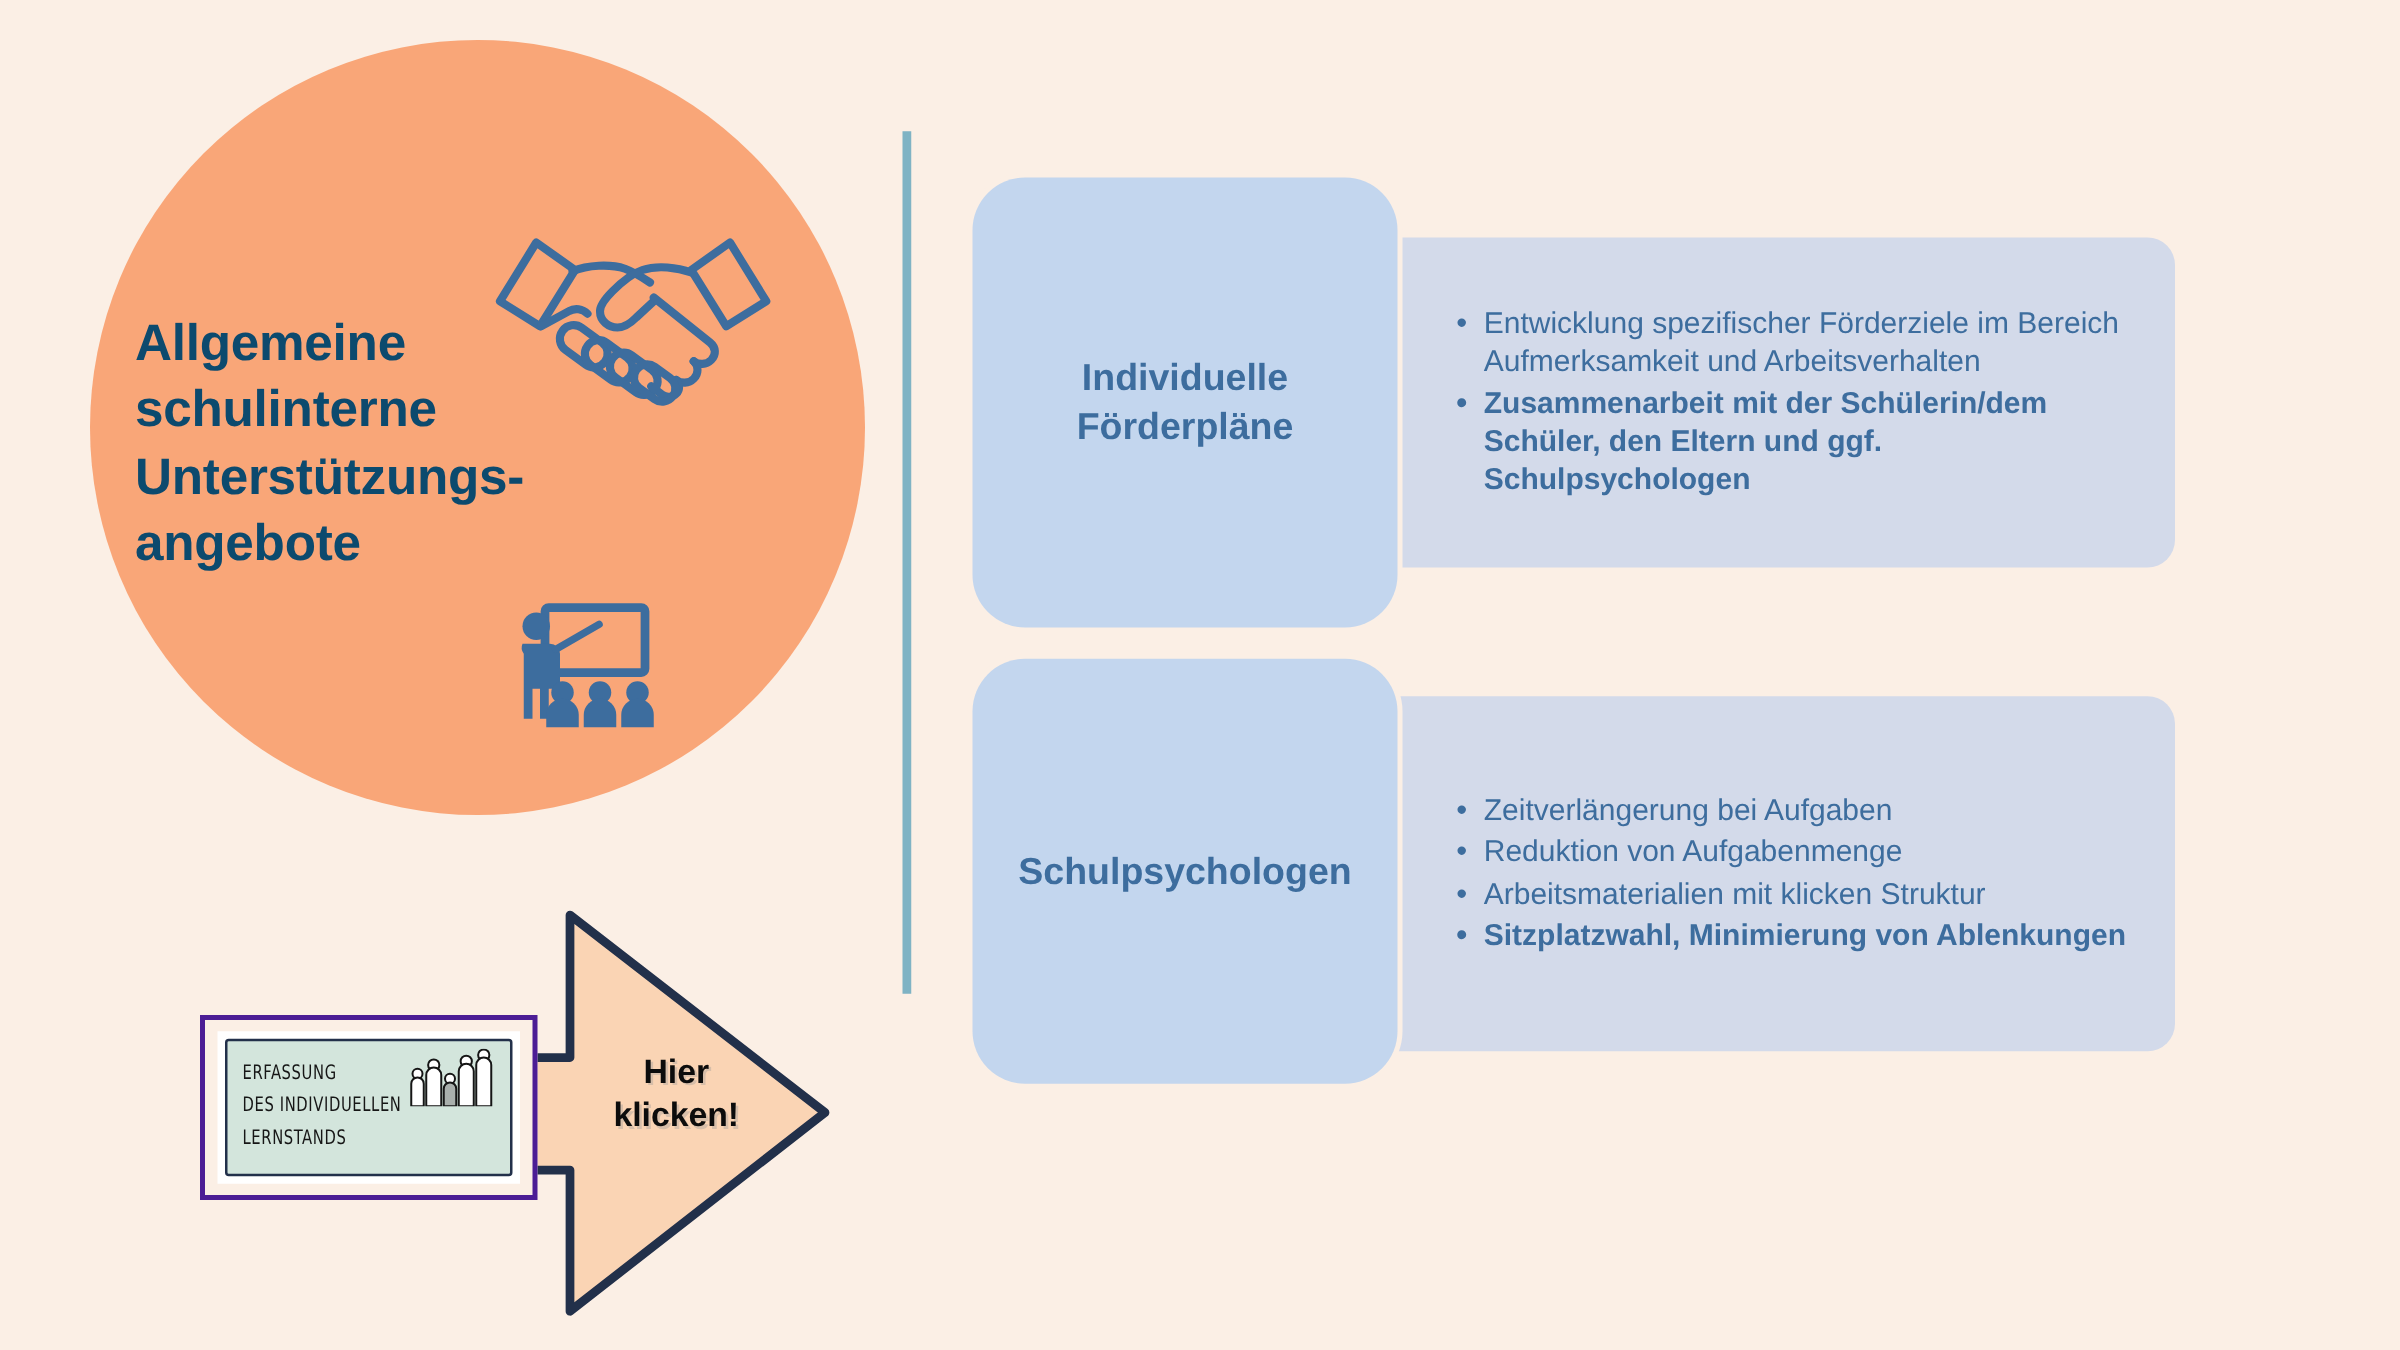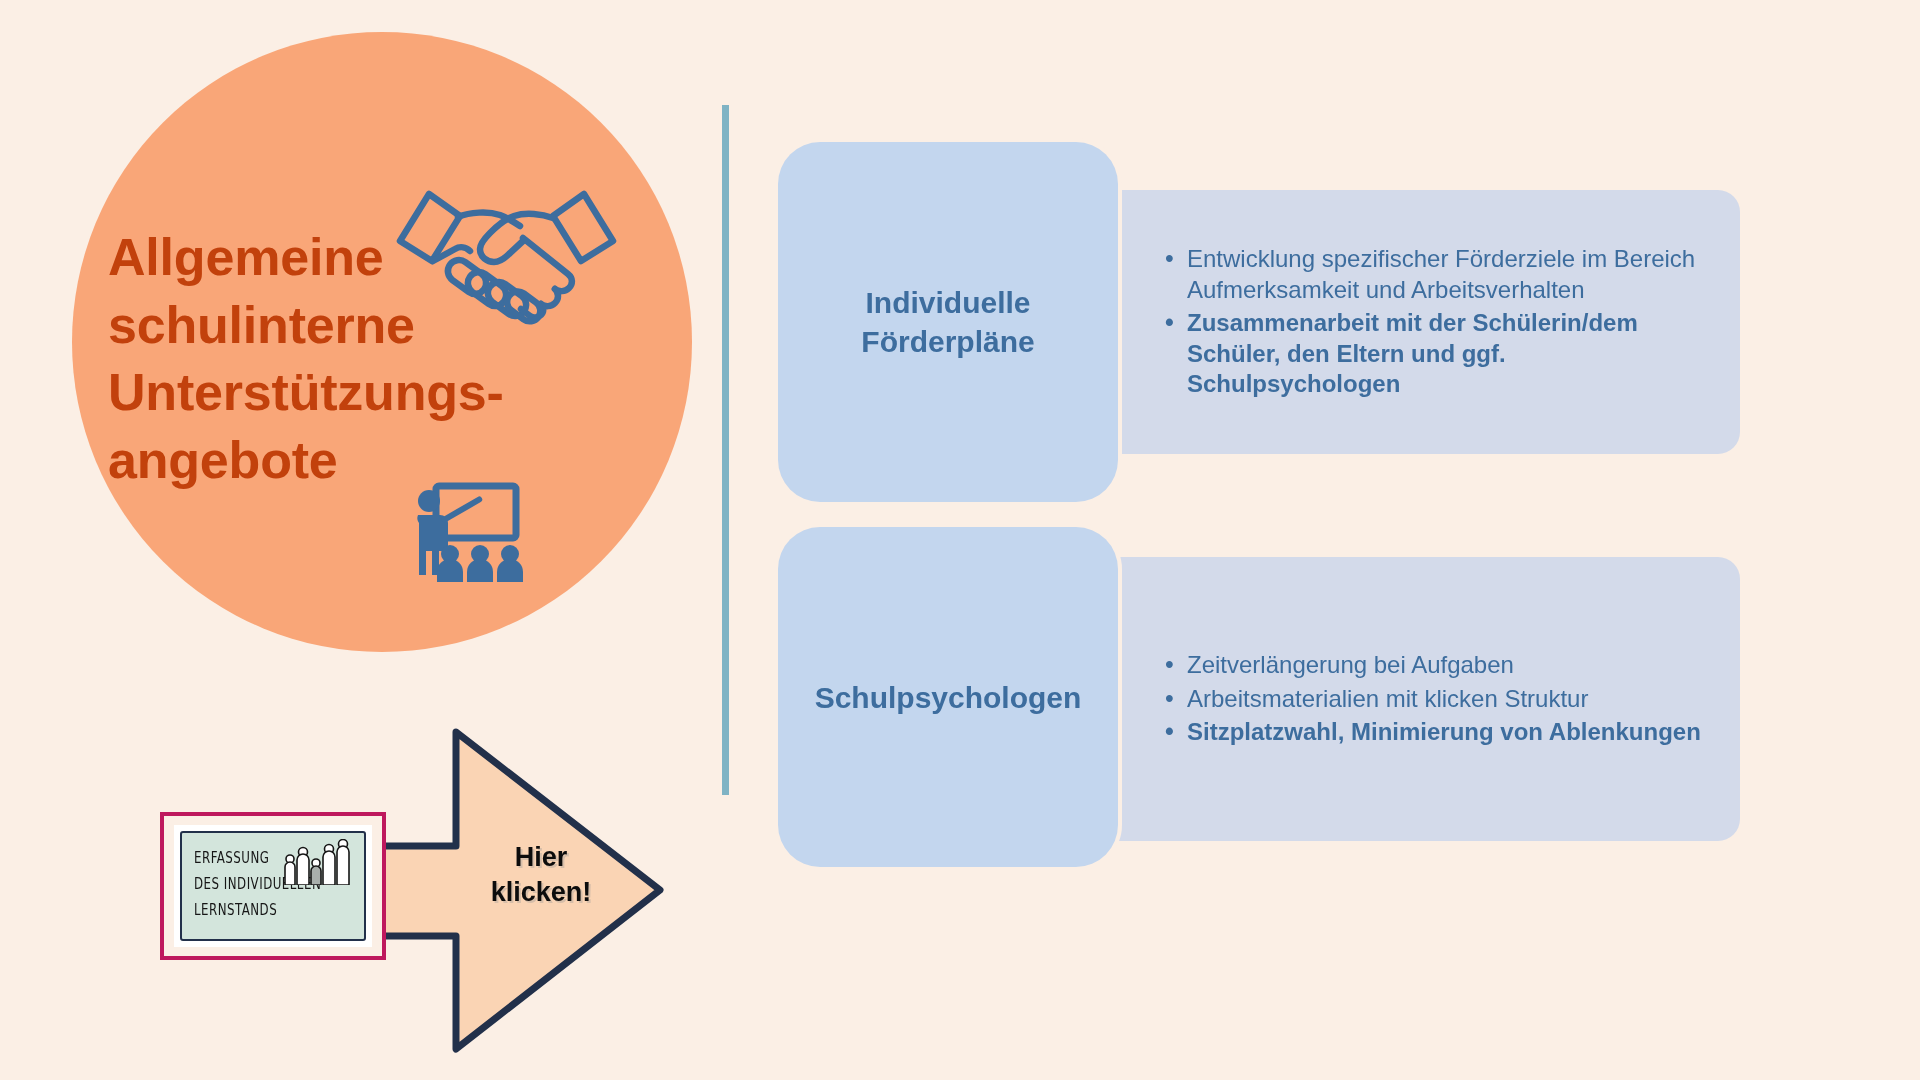--- a/index.html
+++ b/index.html
@@ -18,26 +18,26 @@
   
   .circle {
     position: absolute;
     left: 72px; top: 32px;
     width: 620px; height: 620px;
     border-radius: 50%;
     background: #F9A678;
   }
   .circle-title {
     position: absolute;
-    left: 108px; top: 224px;
+    left: 108px; top: 248px;
     width: 400px;
-    font-size: 52px;
+    font-size: 41px;
     font-weight: bold;
     line-height: 1.30;
-    color: #c2410c;
+    color: #0c4a6e;
     letter-spacing: -0.2px;
   }
   .handshake-icon {
     position: absolute;
     left: 392px; top: 178px;
     width: 230px; height: 150px;
   }
   .teacher-icon {
     position: absolute;
     left: 404px; top: 482px;
@@ -57,23 +57,23 @@
     text-align: center;
     font-size: 27px;
     font-weight: bold;
     line-height: 1.28;
     color: #0C0C0C;
     text-shadow: 2px 2px 0 rgba(150,150,150,.35);
   }
   .card {
     position: absolute;
     left: 160px; top: 812px;
-    width: 226px; height: 148px;
+    width: 270px; height: 148px;
     background: #FBEFE5;
-    border: 4px solid #be185d;
+    border: 4px solid #4c1d95;
   }
   .card-inner {
     position: absolute;
     left: 10px; top: 9px;
     right: 10px; bottom: 9px;
     background: #FFFFFF;
     padding: 6px;
   }
   .card-sheet {
     position: relative;
@@ -250,20 +250,21 @@
     </div>
     <div class="row-label">
       <div class="row-label-text">Individuelle Förderpläne</div>
     </div>
   </div>
 
   <div class="row" id="row1">
     <div class="row-body">
       <ul class="bullets">
         <li>Zeitverlängerung bei Aufgaben</li>
+        <li>Reduktion von Aufgabenmenge</li>
         <li>Arbeitsmaterialien mit klicken Struktur</li>
         <li>Sitzplatzwahl, Minimierung von Ablenkungen</li>
       </ul>
     </div>
     <div class="row-label">
       <div class="row-label-text">Schulpsychologen</div>
     </div>
   </div>
 
 </div>

